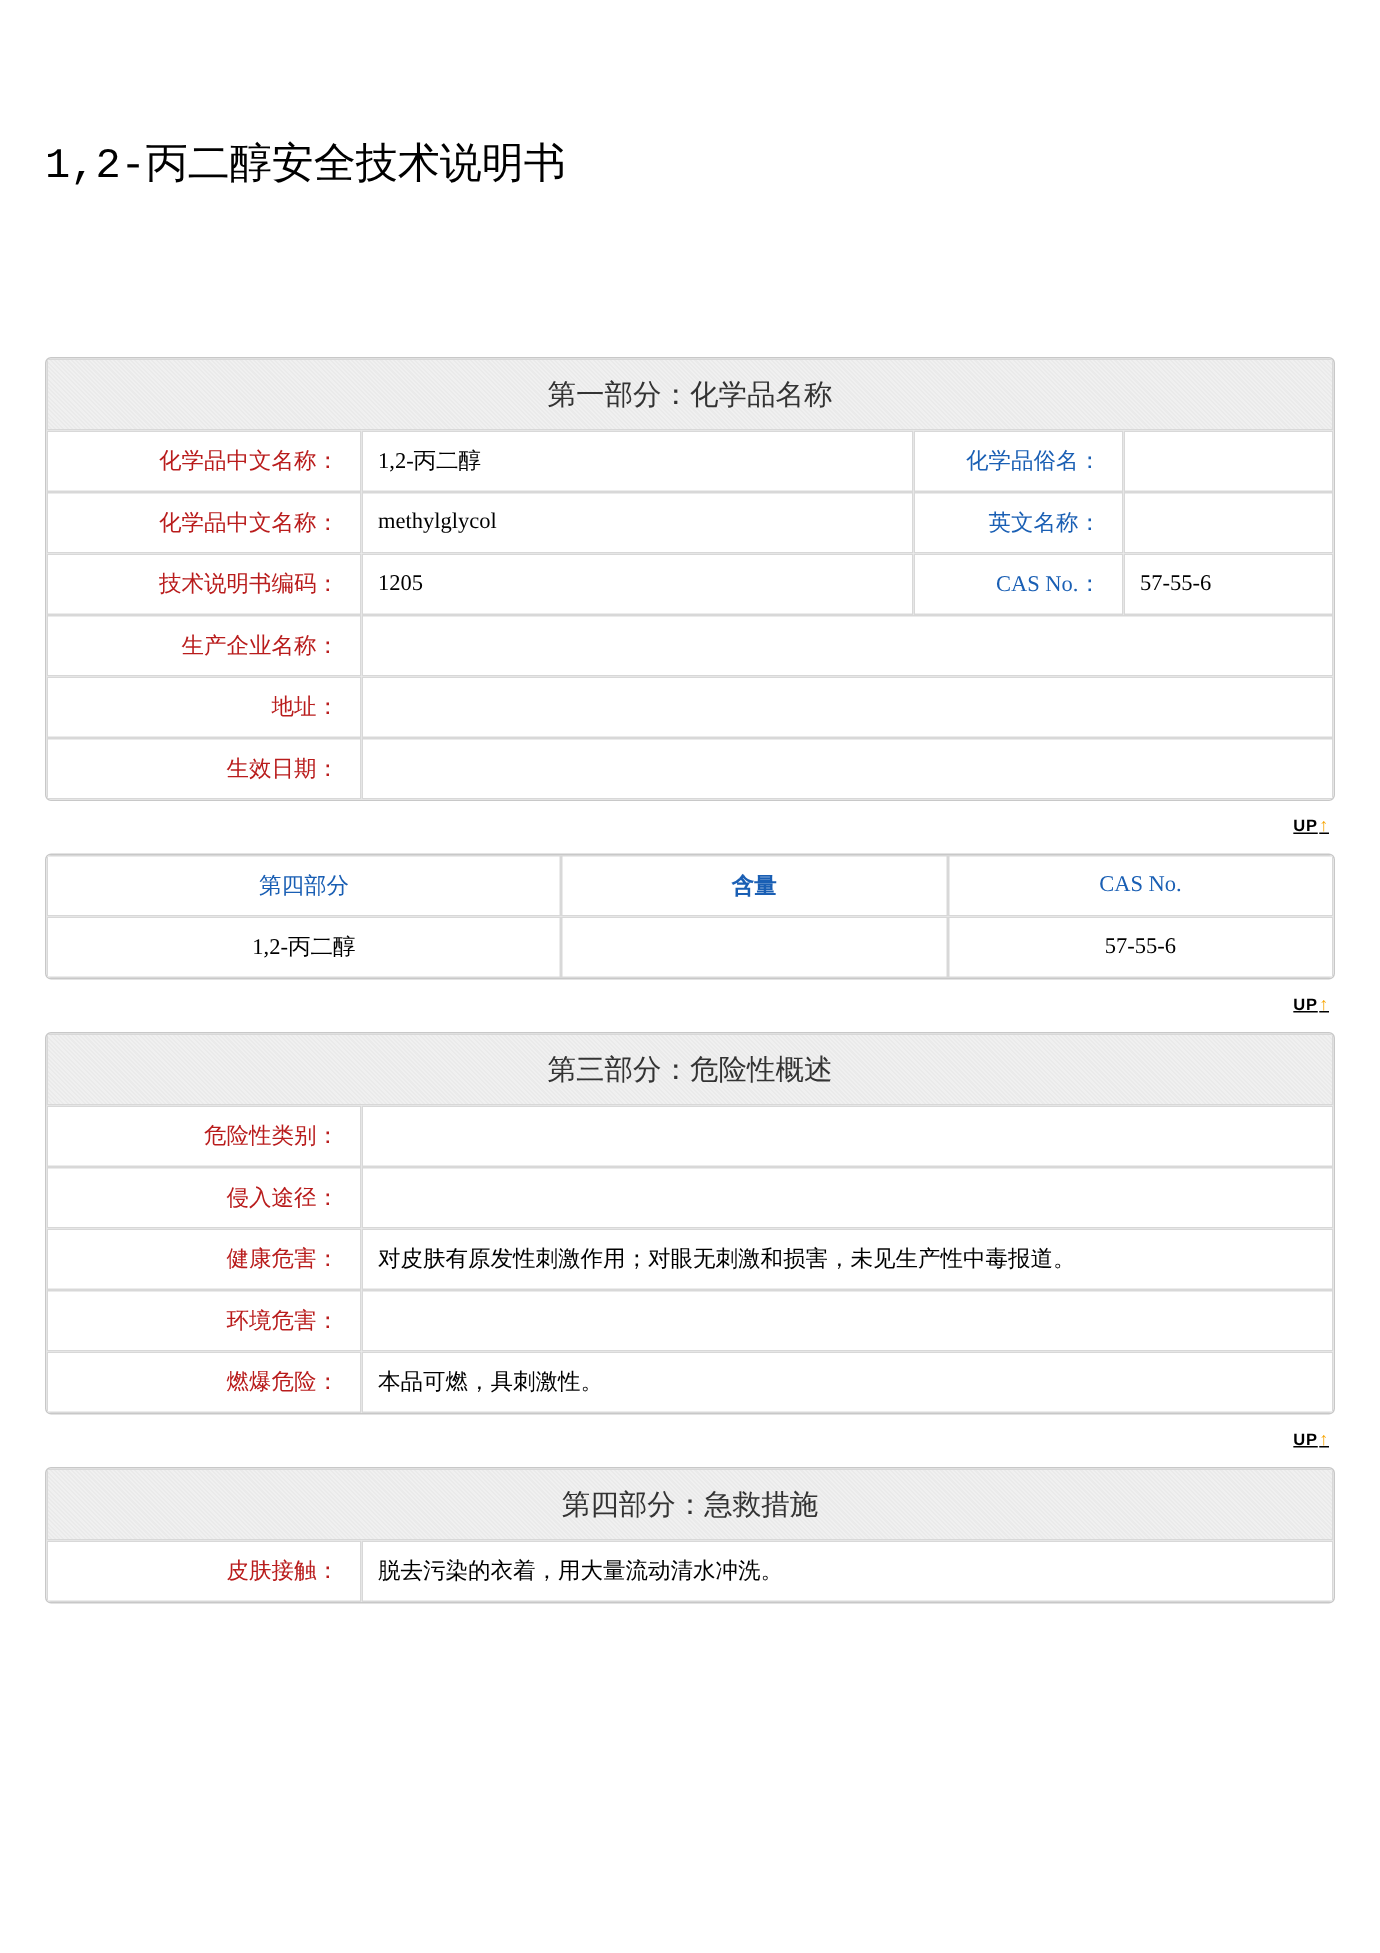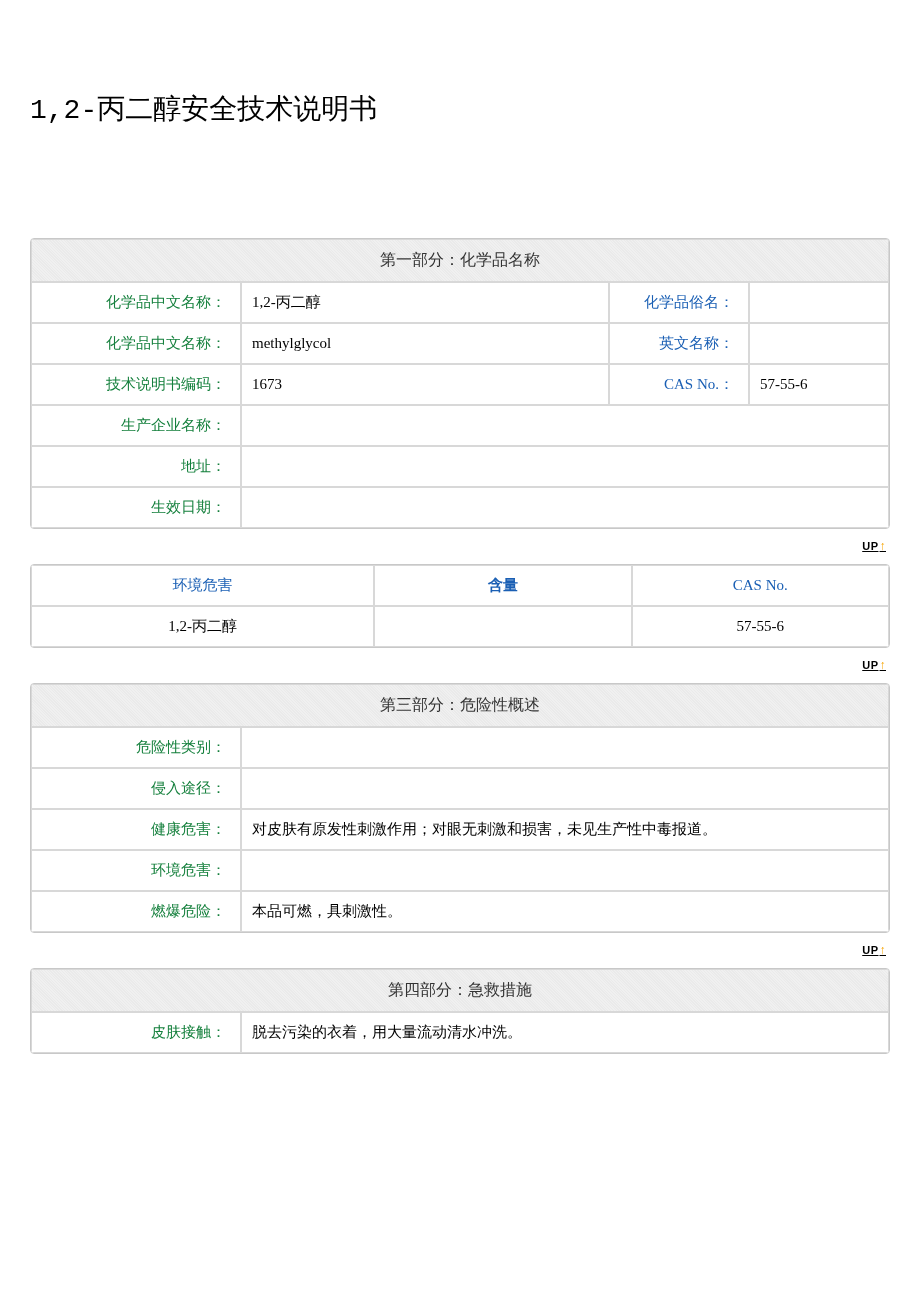--- a/index.html
+++ b/index.html
@@ -38,25 +38,25 @@
   }
   .section-header {
     background: repeating-linear-gradient(
       45deg,
       #f0f0f0,
       #f0f0f0 1px,
       #eaeaea 1px,
       #eaeaea 2px
     );
     text-align: center;
-    font-size: 16px;
+    font-size: 19px;
     color: #333;
   }
   .label-cell {
-    color: #15803d;
+    color: #b91c1c;
     text-align: right;
     padding-right: 14px;
     width: 210px;
     background: #ffffff;
   }
   .label-cell-center {
     color: #1a5fb4;
     text-align: center;
     background: #ffffff;
   }
@@ -114,21 +114,21 @@
       <td class="value-cell" style="width:140px;"></td>
     </tr>
     <tr>
       <td class="label-cell">化学品中文名称：</td>
       <td class="value-cell">methylglycol</td>
       <td class="label-cell2">英文名称：</td>
       <td class="value-cell"></td>
     </tr>
     <tr>
       <td class="label-cell">技术说明书编码：</td>
-      <td class="value-cell">1673</td>
+      <td class="value-cell">1205</td>
       <td class="label-cell2">CAS No.：</td>
       <td class="value-cell">57-55-6</td>
     </tr>
     <tr>
       <td class="label-cell">生产企业名称：</td>
       <td class="value-cell" colspan="3"></td>
     </tr>
     <tr>
       <td class="label-cell">地址：</td>
       <td class="value-cell" colspan="3"></td>
@@ -140,21 +140,21 @@
   </tbody>
     </table>
 
   <div class="up-link-row">
     <a href="#" class="up-link"><span>UP</span><span class="up-arrow">↑</span></a>
   </div>
 
   <table>
     <tbody>
     <tr>
-      <td class="label-cell-center" style="width:40%;">环境危害</td>
+      <td class="label-cell-center" style="width:40%;">第四部分</td>
       <td class="label-cell-center" style="width:30%;font-weight:bold;">含量</td>
       <td class="label-cell-center" style="width:30%;">CAS No.</td>
     </tr>
     <tr>
       <td class="value-center">1,2-丙二醇</td>
       <td class="value-center"></td>
       <td class="value-center">57-55-6</td>
     </tr>
   </tbody>
     </table>

